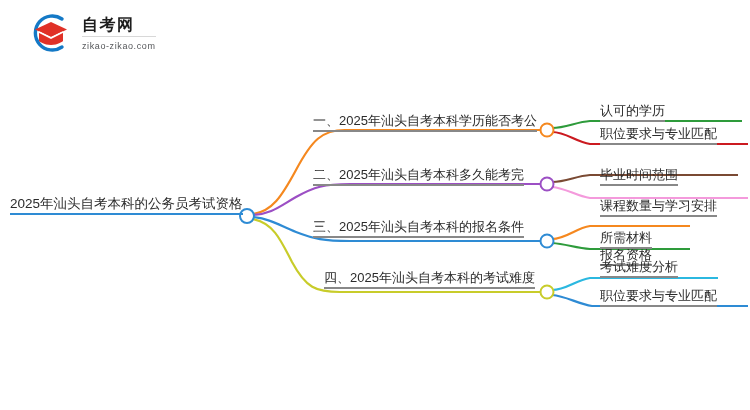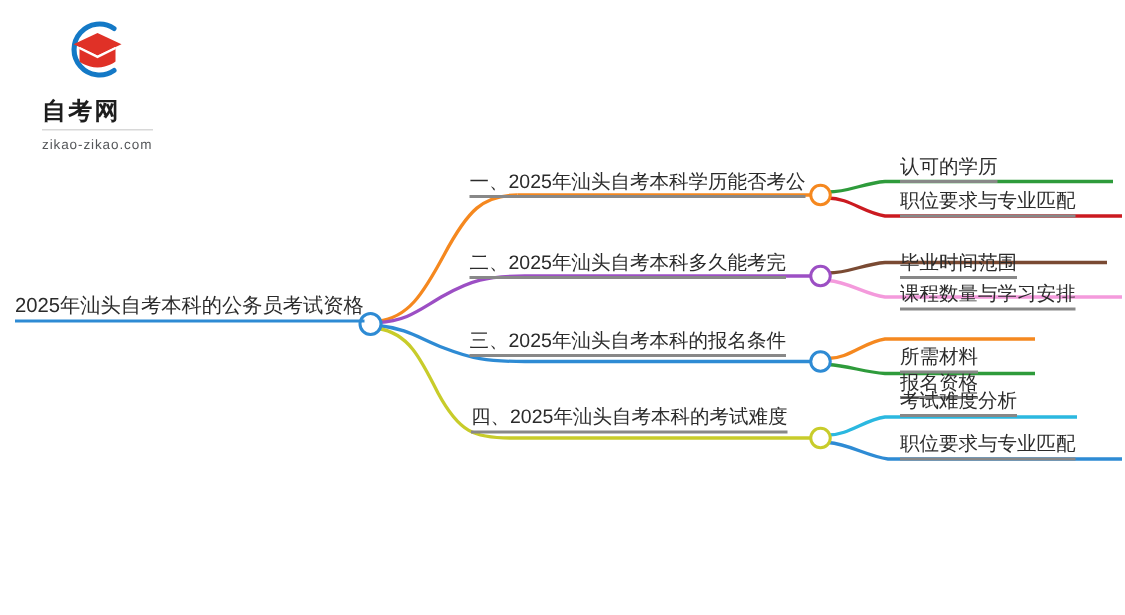--- a/index.html
+++ b/index.html
@@ -23,21 +23,20 @@
   }
 
   
   .logo-wrap {
     position: absolute;
     left: 28px;
     top: 10px;
     display: flex;
     align-items: center;
     gap: 8px;
-    flex-direction: column;
   }
   .logo-mark {
     position: relative;
     width: 46px;
     height: 46px;
     flex: 0 0 auto;
   }
   .logo-mark svg { display: block; }
   .logo-text {
     display: flex;
@@ -83,27 +82,27 @@
   }
   .node.leaf {
     font-size: 13px;
     border-bottom: 2px solid #888;
   }
 
   
   .b1 { left: 313px; top: 113px; border-bottom-color: #F5881F; }
   .b2 { left: 313px; top: 167px; border-bottom-color: #9C4FC4; }
   .b3 { left: 313px; top: 219px; border-bottom-color: #2E8BD4; }
-  .b4 { left: 314px; top: 270px; border-bottom-color: #C8CC2A; }
+  .b4 { left: 324px; top: 270px; border-bottom-color: #C8CC2A; }
 
   
   .l1a { left: 600px; top: 103px; border-bottom-color: #2E9B3B; }
   .l1b { left: 600px; top: 126px; border-bottom-color: #CB1A20; }
   .l2a { left: 600px; top: 167px; border-bottom-color: #7A4A33; }
-  .l2b { left: 600px; top: 188px; border-bottom-color: #F49ADC; text-align: center; }
+  .l2b { left: 600px; top: 198px; border-bottom-color: #F49ADC; text-align: center; }
   .l3a { left: 600px; top: 207px; border-bottom-color: #F5881F; margin-top: 40px; }
   .l3b { left: 600px; top: 230px; border-bottom-color: #2E9B3B; }
   .l4a { left: 600px; top: 259px; border-bottom-color: #2BB8E0; text-align: right; }
   .l4b { left: 600px; top: 288px; border-bottom-color: #2E8BD4; }
 </style>
 </head>
 <body>
 
 <svg id="canvas" viewBox="0 0 750 410" xmlns="http://www.w3.org/2000/svg">
 

